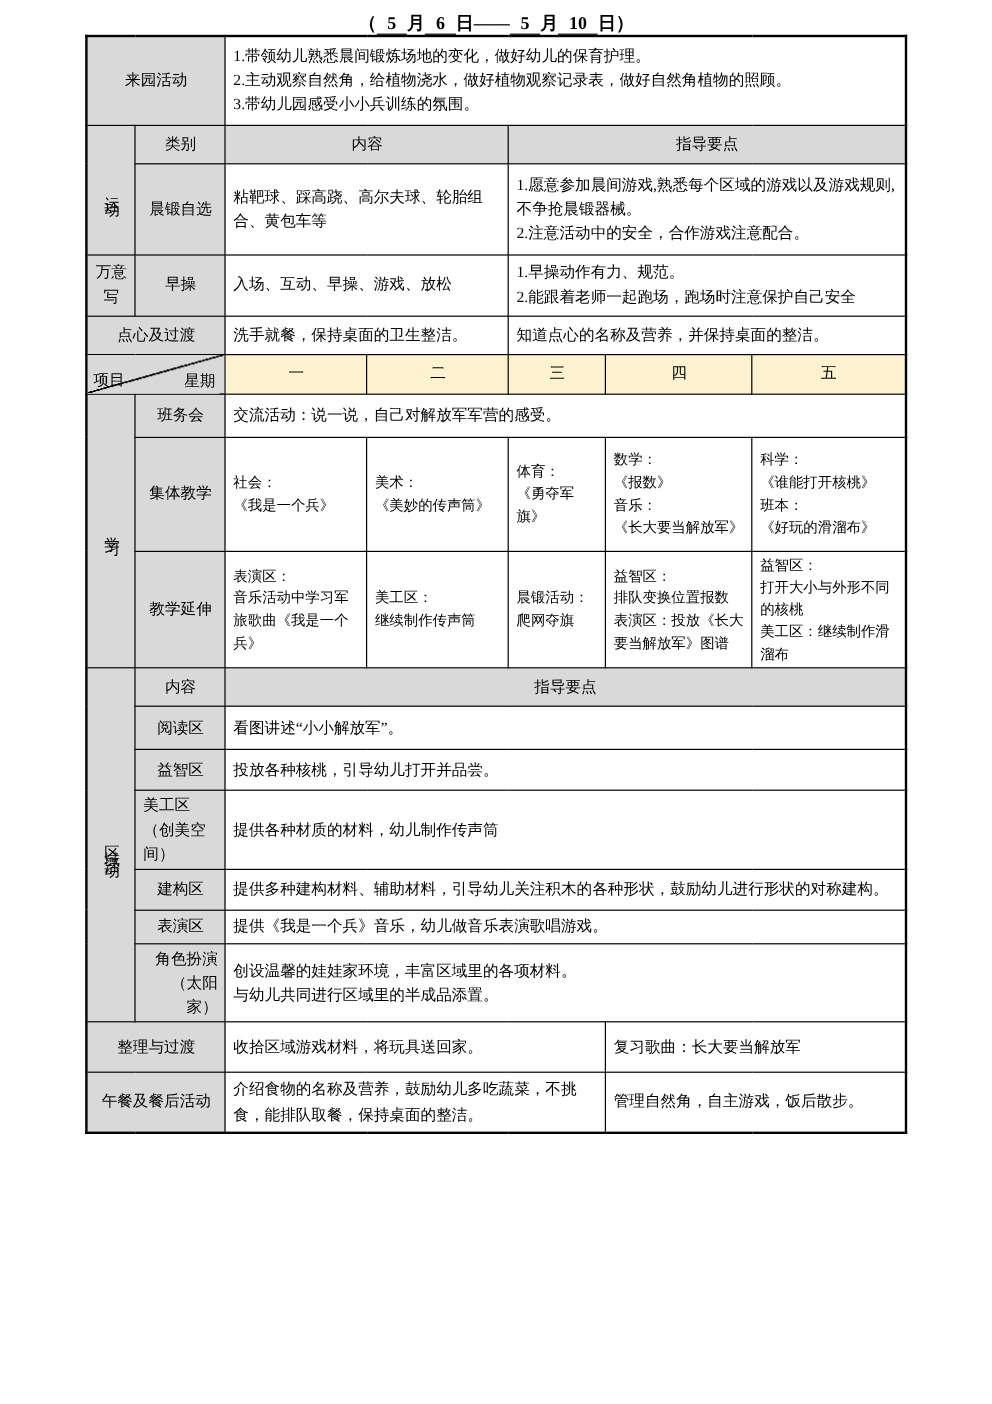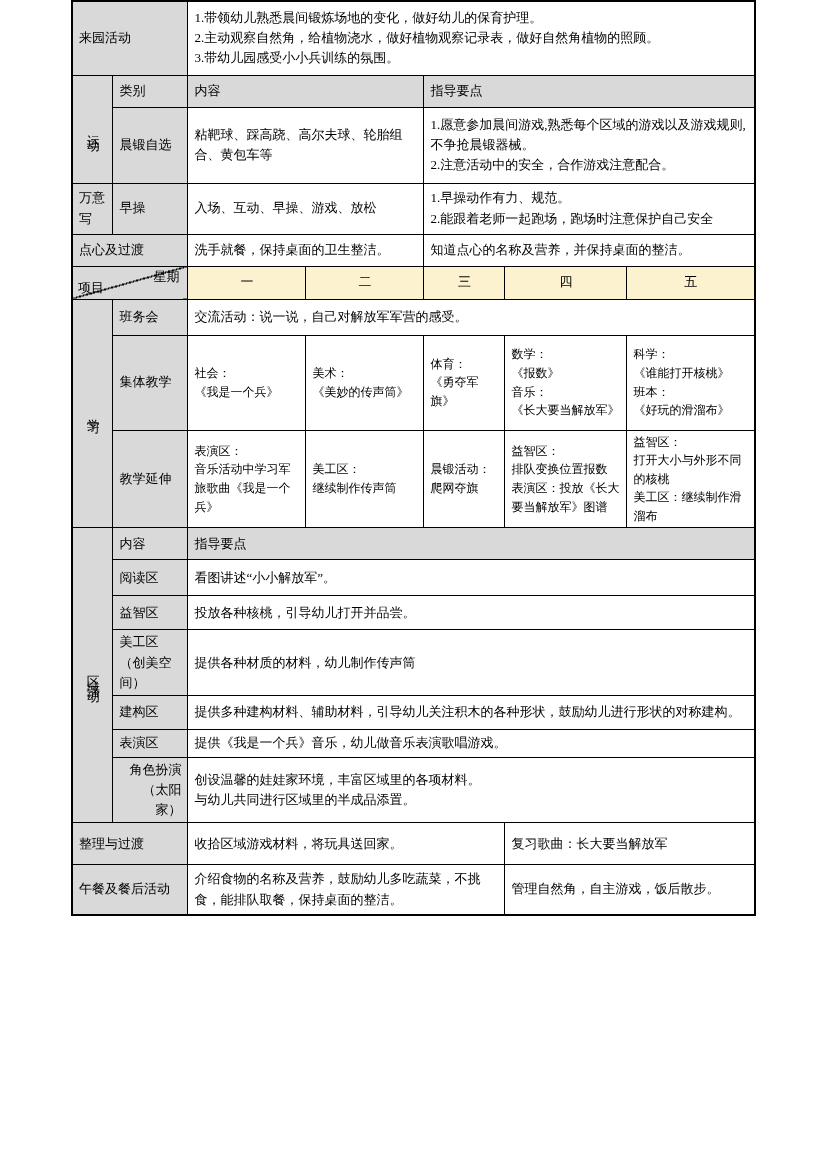--- a/index.html
+++ b/index.html
@@ -54,20 +54,21 @@
   }
   table.plan td{
     border:1px solid var(--line);
     padding:2px 6px;
     vertical-align:middle;
     word-break:break-all;
     line-height:1.55;
   }
   td.lbl{
     background:var(--label-fill);
+    text-align:center;
   }
   td.vlbl{
     background:var(--label-fill);
     text-align:center;
     writing-mode:vertical-rl;
     text-orientation:upright;
     letter-spacing:5px;
     padding:2px 0;
   }
   td.week{
@@ -87,29 +88,30 @@
     background:
       linear-gradient(to bottom right,
         rgba(0,0,0,0) calc(50% - 0.7px),
         var(--line) calc(50% - 0.7px),
         var(--line) calc(50% + 0.7px),
         rgba(0,0,0,0) calc(50% + 0.7px)),
       var(--label-fill);
     position:relative;
     padding:0;
   }
-  .corner-week{position:absolute;top:0px;right:8px;font-size:13px;}
+  .corner-week{position:absolute;top:12px;right:8px;font-size:13px;}
   .corner-item{position:absolute;bottom:0px;left:5px;font-size:13px;}
 </style>
 </head>
 <body>
 
 <div class="page">
 
 
+  <div class="doc-subtitle"><span>（</span><span class="u">5</span><span>月</span><span class="u">6</span><span>日</span><span>——</span><span class="u">5</span><span>月</span><span class="u">10</span><span>日</span><span>）</span></div>
 
 
   <table class="plan">
     <colgroup>
       <col style="width:41px">
         <col style="width:75px">
         <col style="width:118px">
       <col style="width:118px">
         <col style="width:81px">
         <col style="width:122px">

